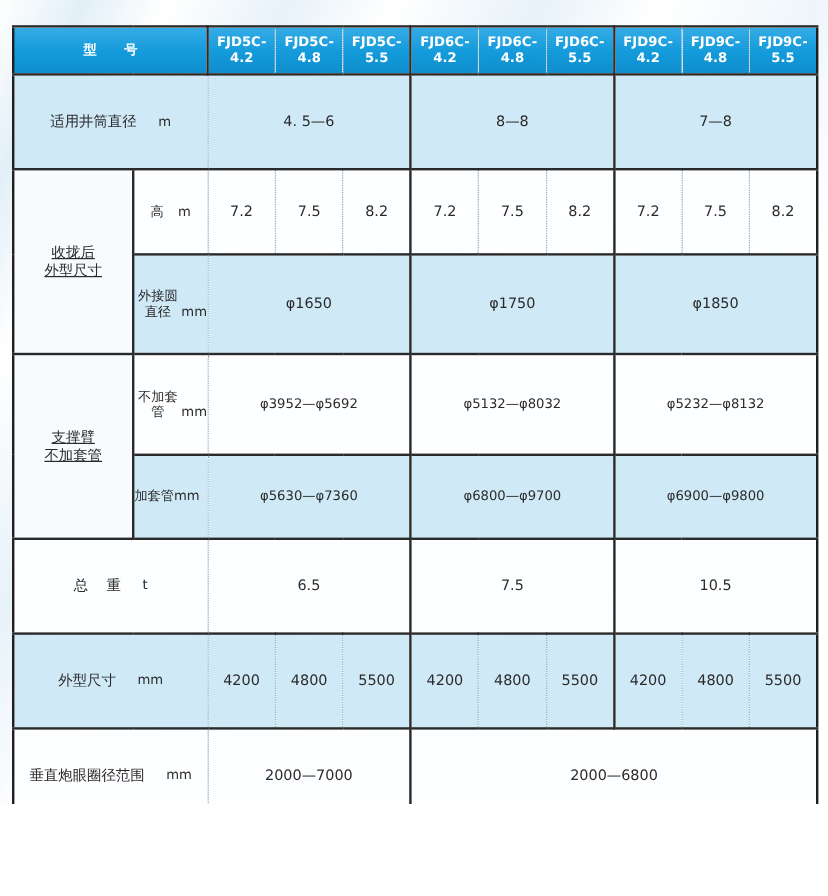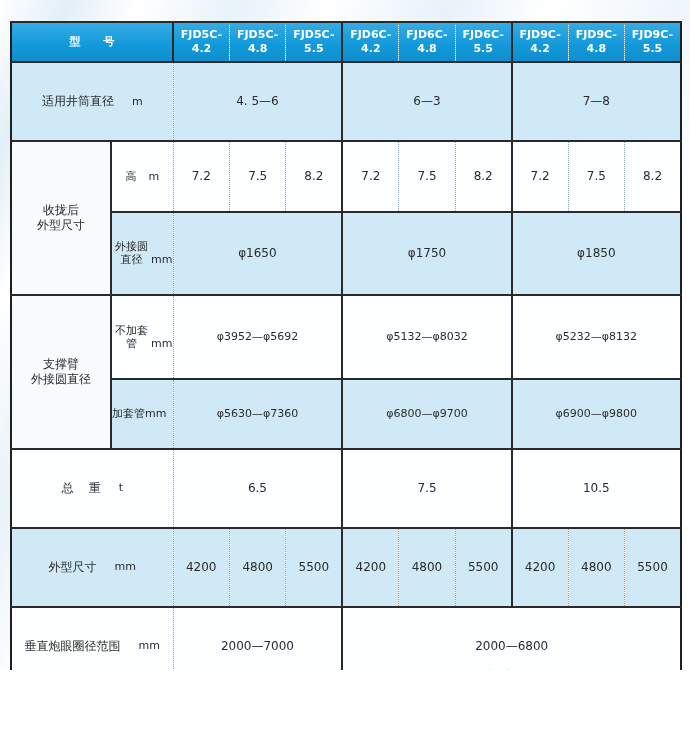--- a/index.html
+++ b/index.html
@@ -27,21 +27,21 @@
     white-space: pre-wrap; line-height: 1.25; overflow: hidden;
   }
   .spec .sl { border-right: 2px solid #2a2a2a; }     
   .spec .sml { border-right: 2px solid #2a2a2a; }    
   .spec thead th {
     background: linear-gradient(180deg, #35ace6 0%, #139ada 55%, #0f8ecd 100%);
     color: #ffffff; font-weight: bold; font-size: 11px;
   }
   .spec tr.blue  td { background: #cfe9f7; }
   .spec tr.white td { background: #fdfeff; }
-  .spec td.freecell { background: #f7fbfe !important; }
+  .spec td.freecell { background: #f7fbfe !important; text-decoration: underline; }
   .spec tr.spacer td { background: #ffffff; padding: 0; height: 7px; }
   .lblwrap  { display: flex; justify-content: center; align-items: center; gap: 18px; }
   .lblwrap .unit { font-size: 11px; }
   .subinline{ display: flex; justify-content: center; align-items: center; gap: 12px; }
   .substack { display: flex; flex-direction: row; align-items: flex-end; line-height: 1.2; }
   .sublbl   { font-size: 11px; padding: 0 !important; }
   .valsm { font-size: 11px; margin-top: 24px; }
   .watermark-company {
     position: absolute; left: 477px; top: 666px; z-index: 5;
     font-size: 22px; color: rgba(138,150,156,0.8); letter-spacing: 1px; white-space: nowrap;
@@ -94,21 +94,21 @@
 5.5</th>
       </tr>
     </thead>
 
     <tbody>
       <tr class="blue" style="height:29px">
         <td colspan="2">
           <div class="lblwrap"><span>适用井筒直径</span><span class="unit">m</span></div>
         </td>
         <td colspan="3" class="sl">4. 5—6</td>
-        <td colspan="3" class="sl">6—3</td>
+        <td colspan="3" class="sl">8—8</td>
         <td colspan="3">7—8</td>
       </tr>
 
       <tr class="white" style="height:30px">
         <td rowspan="2" class="sml freecell">收拢后
 外型尺寸</td>
         <td class="sublbl">
           <div class="subinline"><span>高</span><span>m</span></div>
         </td>
         <td>7.2</td>
@@ -126,21 +126,21 @@
         <td class="sublbl">
           <div class="substack"><span>外接圆直径</span><span>mm</span></div>
         </td>
         <td colspan="3" class="sl">φ1650</td>
         <td colspan="3" class="sl">φ1750</td>
         <td colspan="3">φ1850</td>
       </tr>
 
       <tr class="white" style="height:37px">
         <td rowspan="2" class="sml freecell">支撑臂
-外接圆直径</td>
+不加套管</td>
         <td class="sublbl">
           <div class="substack"><span>不加套管</span><span>mm</span></div>
         </td>
         <td colspan="3" class="sl valsm">φ3952—φ5692</td>
         <td colspan="3" class="sl valsm">φ5132—φ8032</td>
         <td colspan="3" class="valsm">φ5232—φ8132</td>
       </tr>
 
       <tr class="blue" style="height:35px">
         <td class="sublbl">

